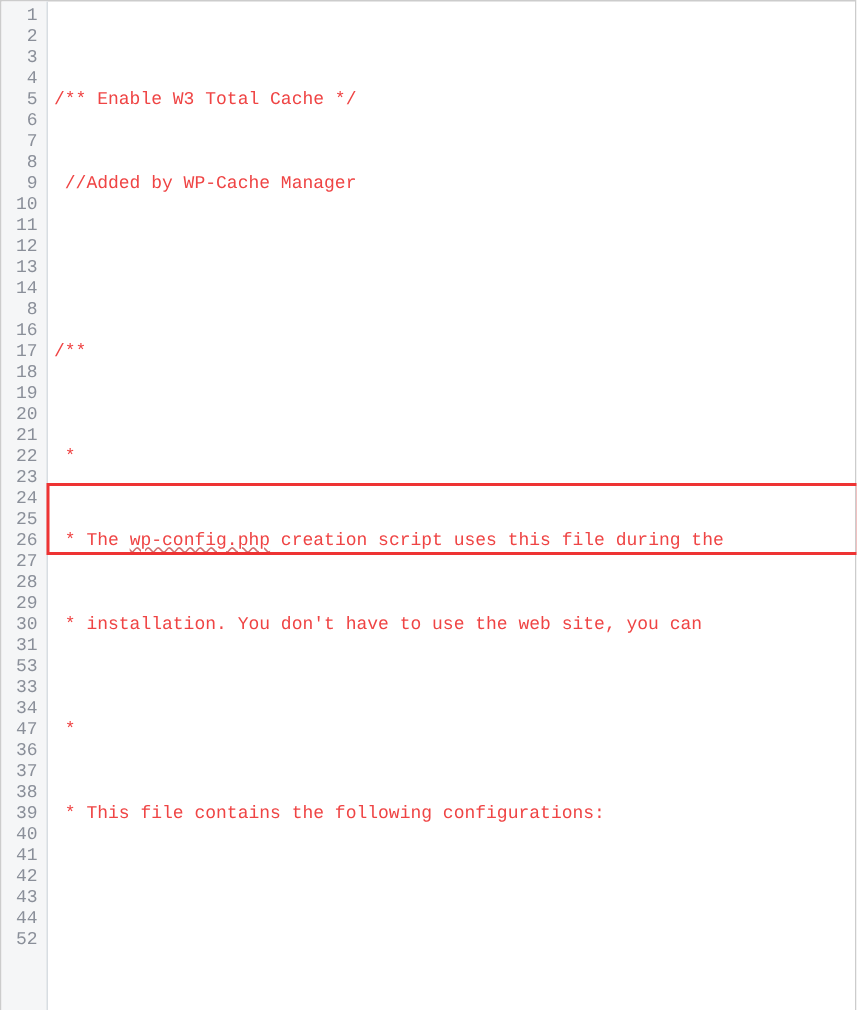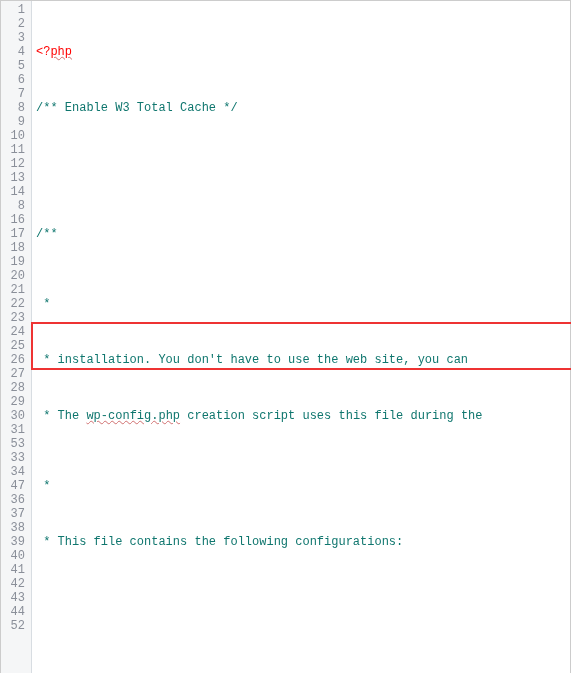--- a/index.html
+++ b/index.html
@@ -42,21 +42,21 @@
     line-height: 14px;
     position: relative;
   }
   .code .line {
     height: 14px;
     line-height: 14px;
     white-space: pre;
     position: relative;
   }
   
-  .gray    { color: #0f766e; }
+  .gray    { color: #ef4444; }
   .phpopen { color: #ff0000; } 
   .spell   { -webkit-text-decoration: underline wavy #d07070;
              text-decoration: underline wavy #d07070;
              text-decoration-thickness: 1px; }
   .highlight-box {
     position: absolute;
     border: 2px solid #e33;
     pointer-events: none;
     z-index: 5;
   }
@@ -111,35 +111,35 @@
       <div>40</div>
       <div>41</div>
       <div>42</div>
       <div>43</div>
       <div>44</div>
       <div>52</div>
     </div>
 
   <div class="code">
     
-    <div class="line"><span class="phpopen">&lt;?</span><span class="phpopen spell">php</span></div>
     
     <div class="line"><span class="gray">/** Enable W3 Total Cache */</span></div>
     
+    <div class="line"><span class="gray"> //Added by WP-Cache Manager</span></div>
     
     <div class="line"></div>
     
     <div class="line"><span class="gray">/**</span></div>
     
     
     <div class="line"><span class="gray"> *</span></div>
     
+    <div class="line"><span class="gray"> * The </span><span class="gray spell">wp-config.php</span><span class="gray"> creation script uses this file during the</span></div>
+    
     <div class="line"><span class="gray"> * installation. You don't have to use the web site, you can</span></div>
-    
-    <div class="line"><span class="gray"> * The </span><span class="gray spell">wp-config.php</span><span class="gray"> creation script uses this file during the</span></div>
     
     
     <div class="line"><span class="gray"> *</span></div>
     
     <div class="line"><span class="gray"> * This file contains the following configurations:</span></div>
     
     
     
     
     

